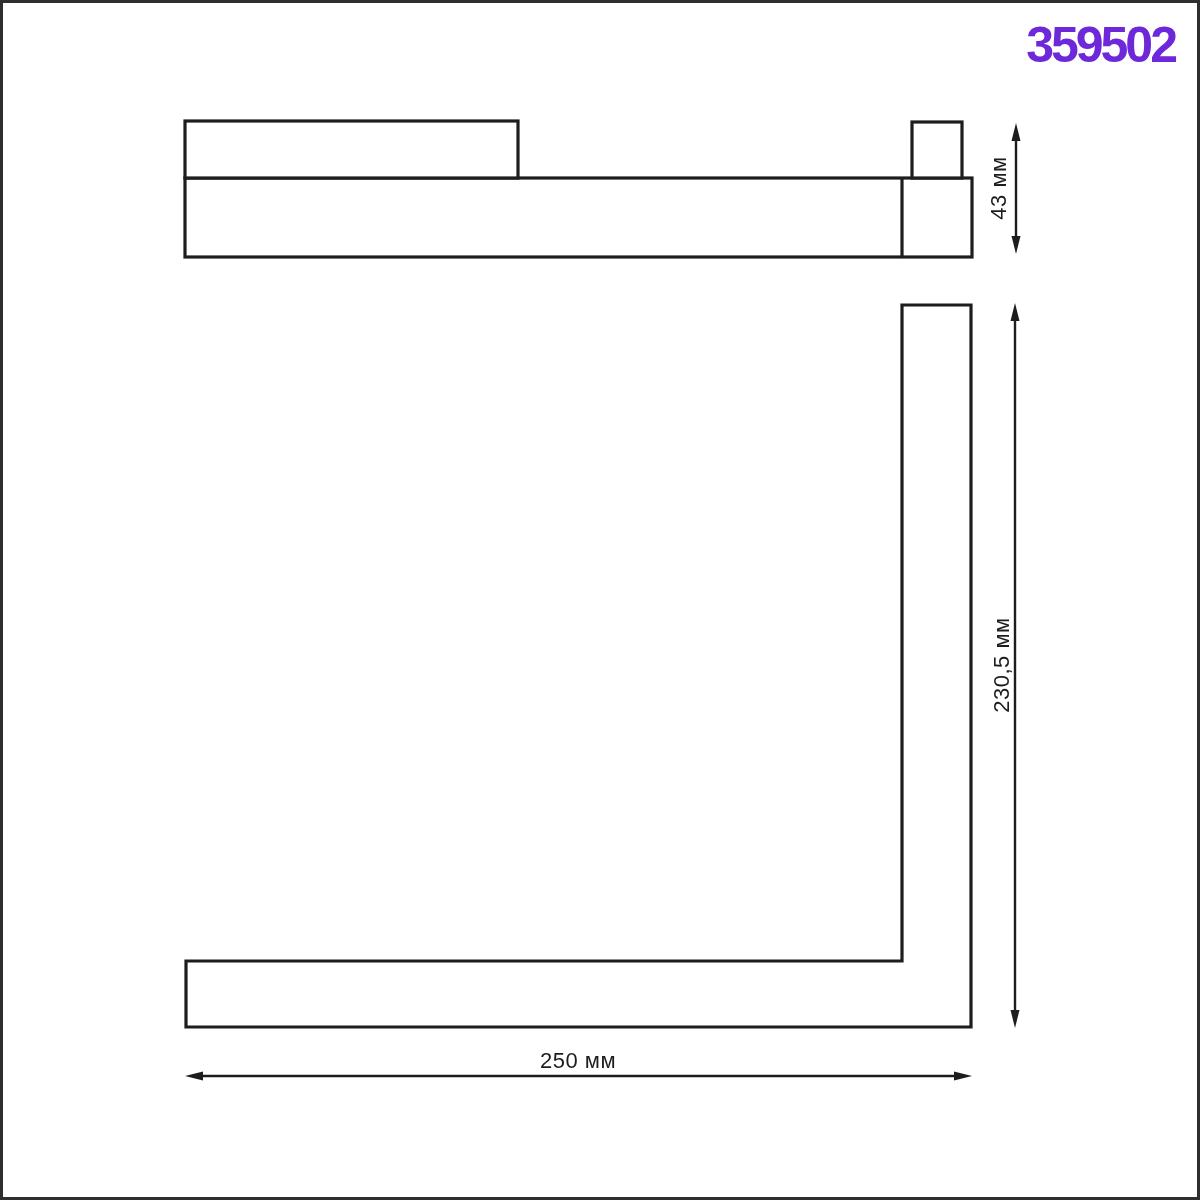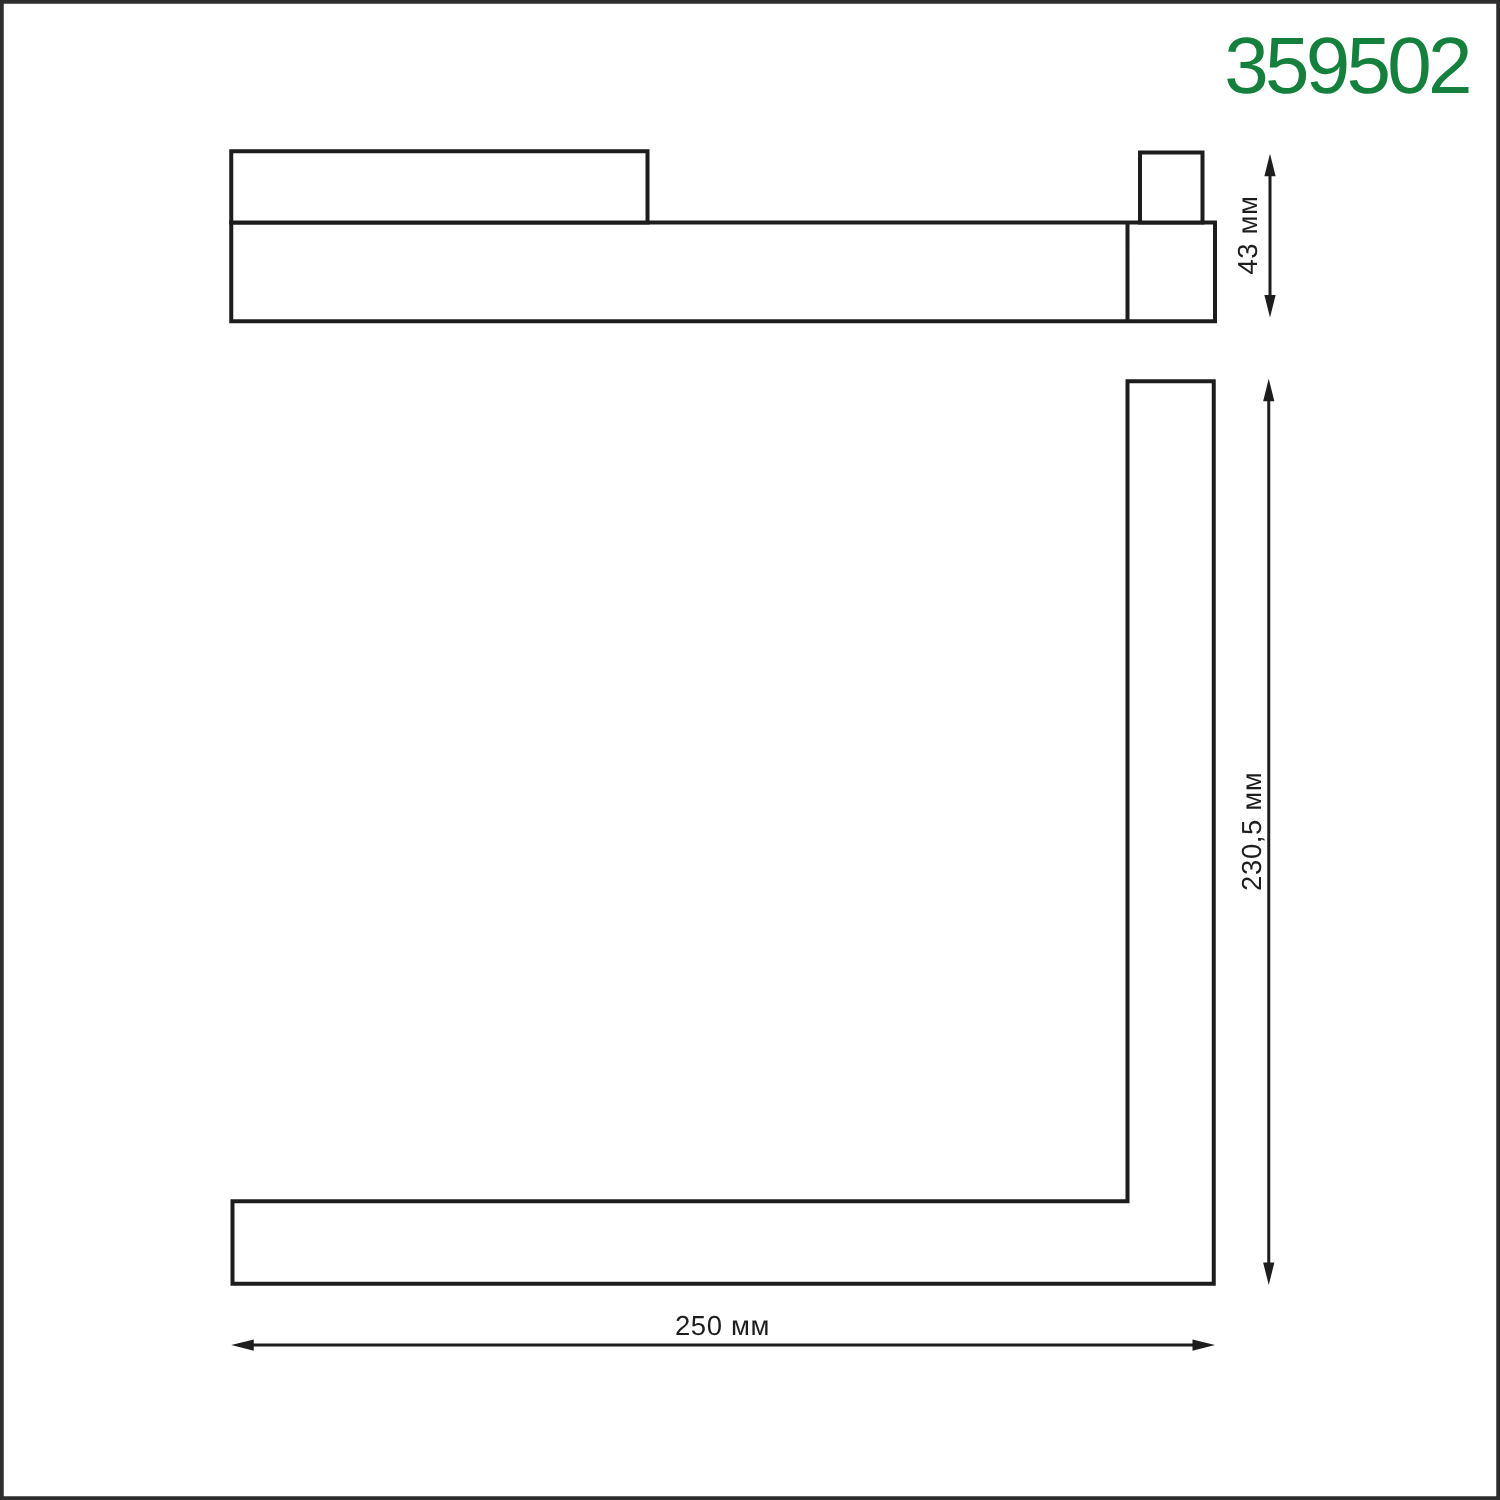--- a/index.html
+++ b/index.html
@@ -14,24 +14,24 @@
     height: 1200px;
     background: #ffffff;
     border: 3px solid #2e2e2e;
     box-sizing: border-box;
     overflow: hidden;
   }
   .product-code {
     position: absolute;
     top: 17px;
     right: 22px;
-    font-size: 64px;
-    font-weight: normal;
+    font-size: 50px;
+    font-weight: bold;
     letter-spacing: -3px;
-    color: #15803d;
+    color: #6d28d9;
     line-height: 1;
     white-space: nowrap;
   }
   svg.drawing {
     position: absolute;
     top: -3px;
     left: -3px;
     width: 1200px;
     height: 1200px;
   }

